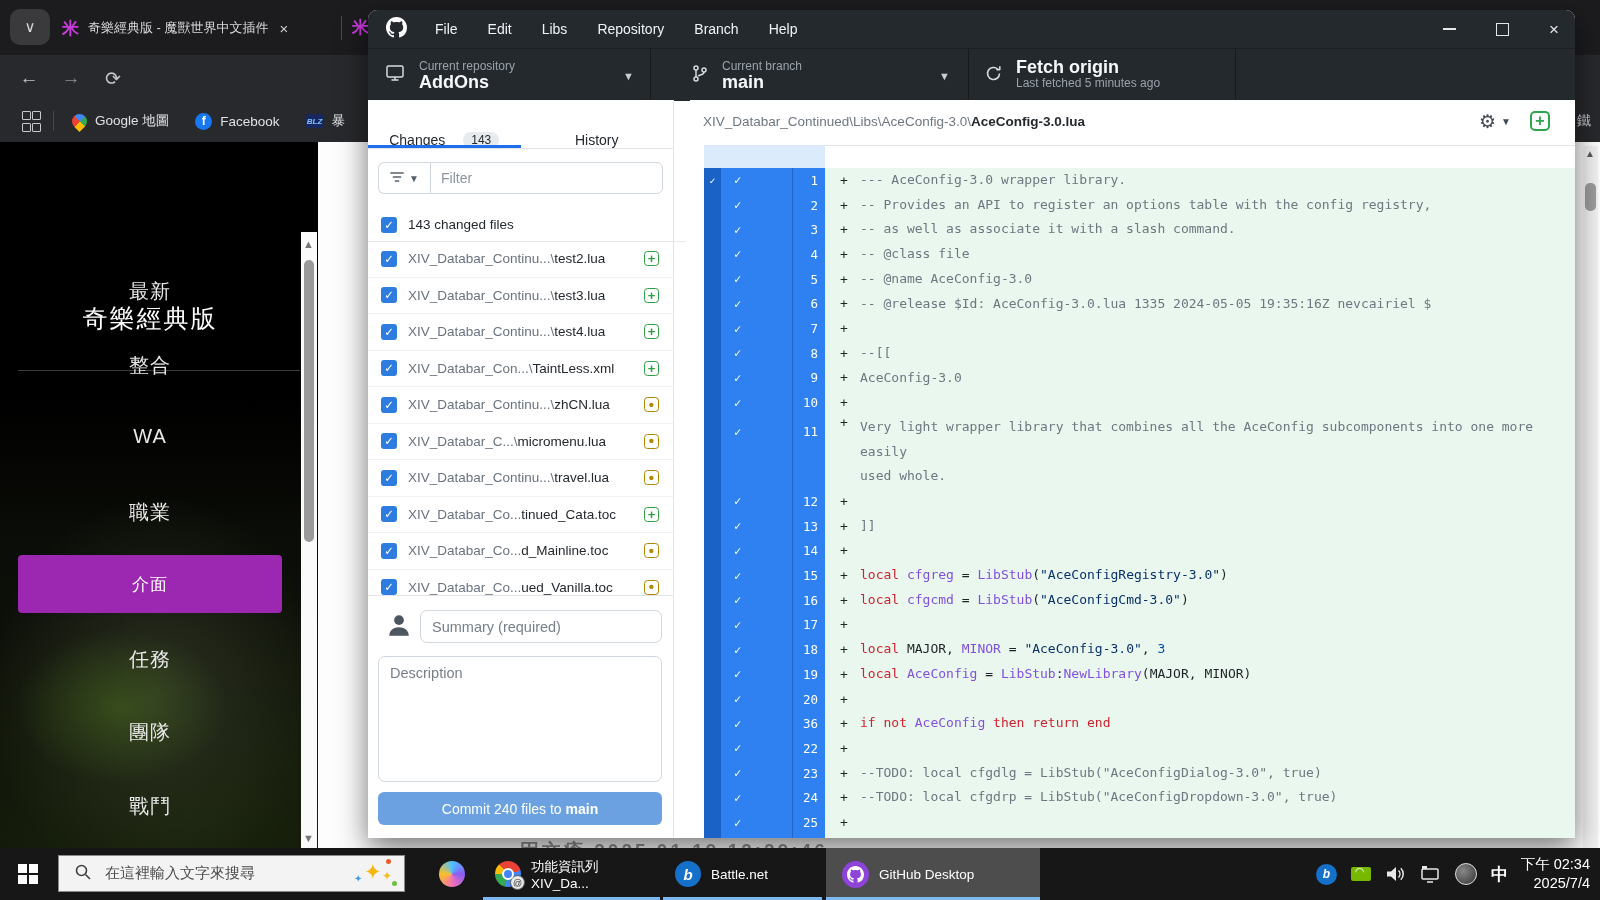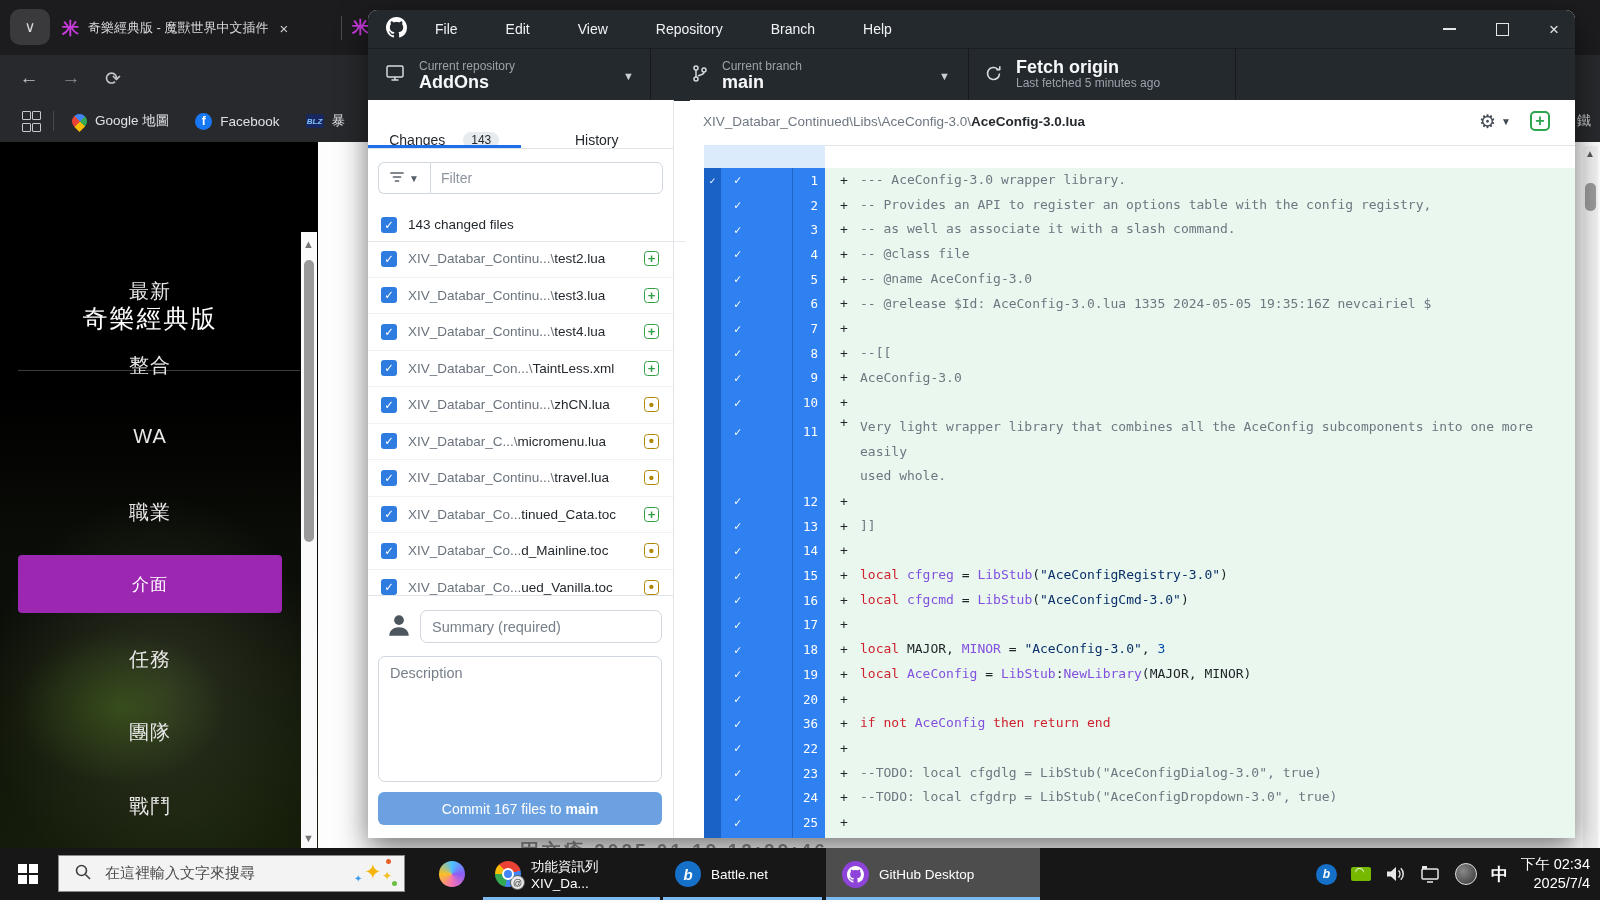--- a/index.html
+++ b/index.html
@@ -45,21 +45,21 @@
   .wow-scroll .dn{position:absolute;left:2px;bottom:4px;color:#777;font-size:11px;}
   .wow-thumb{position:absolute;left:3px;top:28px;width:10px;height:282px;border-radius:5px;background:#9a9a9a;}
   .page-scroll{position:absolute;left:1583px;top:146px;width:15px;height:702px;background:#f2f2f2;}
   .page-scroll .up{position:absolute;left:2px;top:2px;color:#5b5b5b;font-size:10px;}
   .page-thumb{position:absolute;left:2px;top:37px;width:11px;height:28px;border-radius:5px;background:#9c9c9c;}
   .footer-clip{position:absolute;left:520px;top:838px;width:520px;height:10px;overflow:hidden;color:#8f8f8f;font-weight:bold;font-size:19px;letter-spacing:3px;}
   
   #gh{position:absolute;left:368px;top:10px;width:1207px;height:828px;border-radius:9px 9px 0 0;overflow:hidden;background:#fff;box-shadow:0 10px 30px rgba(0,0,0,.55);}
   .ghtitle{position:absolute;left:0;top:0;width:100%;height:38px;background:#24292e;display:flex;align-items:center;}
   .ghlogo{margin-left:18px;}
-  .ghmenus{display:flex;gap:48px;margin-left:28px;color:#f0f3f6;font-size:14px;}
+  .ghmenus{display:flex;gap:30px;margin-left:28px;color:#f0f3f6;font-size:14px;}
   .wincontrols{position:absolute;right:16px;top:0;height:38px;display:flex;gap:40px;align-items:center;color:#e6e6e6;}
   .wc-min{width:13px;height:1.6px;background:#e6e6e6;}
   .wc-max{width:11px;height:11px;border:1.4px solid #e6e6e6;}
   .wc-close{font-size:17px;line-height:1;}
   .ghtoolbar{position:absolute;left:0;top:38px;width:100%;height:52px;background:#24292e;border-top:1px solid #1b1f23;}
   .tool-sec{position:absolute;top:0;height:52px;display:flex;align-items:center;}
   .tool-sep{position:absolute;top:0;width:1px;height:52px;background:#17191c;}
   .tool-label{color:#9aa2aa;font-size:12px;line-height:15px;}
   .tool-value{color:#f6f8fa;font-size:18px;font-weight:bold;line-height:17px;}
   .tool-caret{position:absolute;color:#c8ced4;font-size:11px;}
@@ -241,21 +241,21 @@
 <div id="gh">
   <div class="ghtitle">
     <span class="ghlogo">
       <svg width="21" height="21" viewBox="0 0 16 16" fill="#fff">
           <path d="M8 0C3.58 0 0 3.58 0 8c0 3.54 2.29 6.53 5.47 7.59.4.07.55-.17.55-.38 0-.19-.01-.82-.01-1.49-2.01.37-2.53-.49-2.69-.94-.09-.23-.48-.94-.82-1.13-.28-.15-.68-.52-.01-.53.63-.01 1.08.58 1.23.82.72 1.21 1.87.87 2.33.66.07-.52.28-.87.51-1.07-1.78-.2-3.64-.89-3.64-3.95 0-.87.31-1.59.82-2.15-.08-.2-.36-1.02.08-2.12 0 0 .67-.21 2.2.82.64-.18 1.32-.27 2-.27s1.36.09 2 .27c1.53-1.04 2.2-.82 2.2-.82.44 1.1.16 1.92.08 2.12.51.56.82 1.27.82 2.15 0 3.07-1.87 3.75-3.65 3.95.29.25.54.73.54 1.48 0 1.07-.01 1.93-.01 2.2 0 .21.15.46.55.38A8.013 8.013 0 0 0 16 8c0-4.42-3.58-8-8-8z"></path>
         </svg>
     </span>
     <div class="ghmenus" id="gh-menus">
         <span>File</span>
         <span>Edit</span>
-        <span>View</span>
+        <span>Libs</span>
         <span>Repository</span>
         <span>Branch</span>
         <span>Help</span>
       </div>
     <div class="wincontrols">
       <span class="wc-min"></span>
       <span class="wc-max"></span>
       <span class="wc-close">×</span>
     </div>
   </div>
@@ -391,21 +391,21 @@
 
     <div class="commit-panel">
       <span class="avatar">
         <svg width="26" height="26" viewBox="0 0 24 24" fill="#4d565f">
             <circle cx="12" cy="7.5" r="4.5"></circle>
             <path d="M3 22c0-5 4-8 9-8s9 3 9 8z"></path>
           </svg>
       </span>
       <input class="summary-input" placeholder="Summary (required)" style="">
       <textarea class="desc-area" placeholder="Description" style=""></textarea>
-      <button class="commit-btn"><span>Commit 167 files to </span><b>main</b></button>
+      <button class="commit-btn"><span>Commit 240 files to </span><b>main</b></button>
     </div>
   </div>
 
   <div class="dpane">
     <div class="dheader">
       <div class="dpath">
         <span class="dir">XIV_Databar_Continued\Libs\AceConfig-3.0\</span><span class="file">AceConfig-3.0.lua</span>
       </div>
       <div class="gear-wrap">
         <span class="gear">⚙</span>

